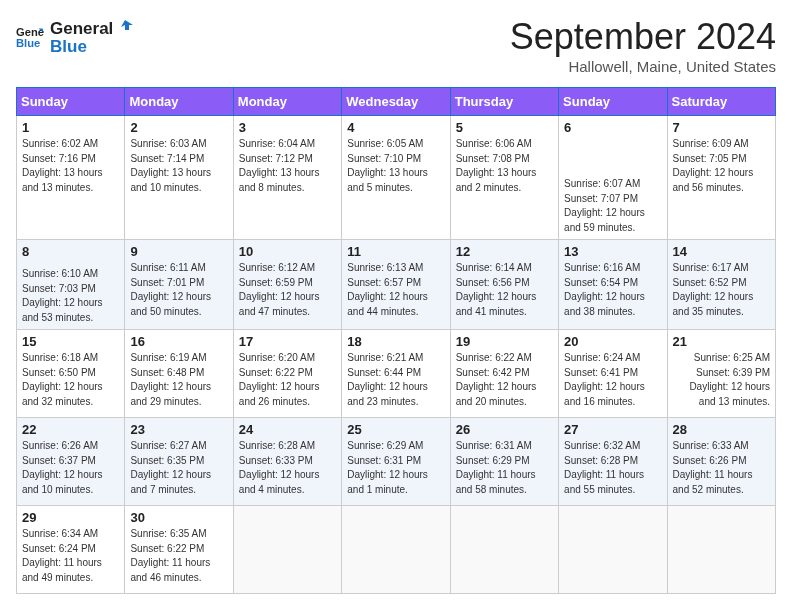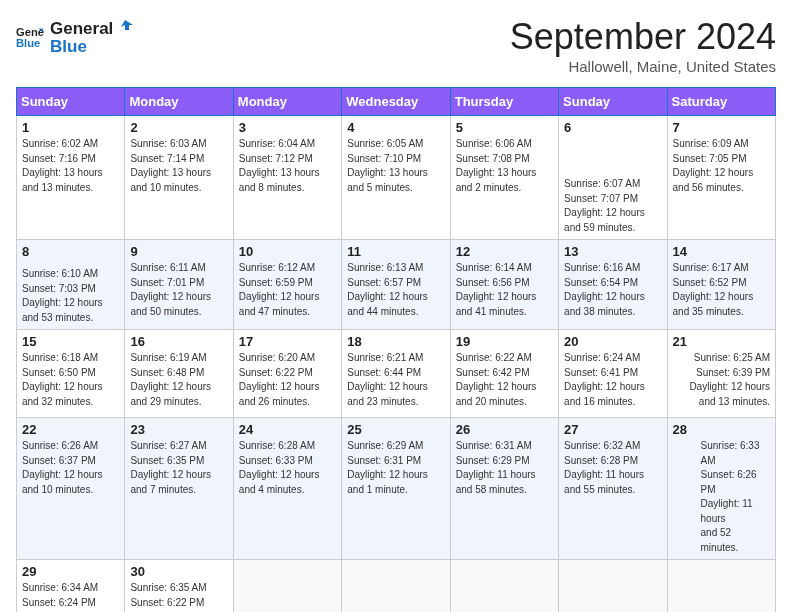--- a/index.html
+++ b/index.html
@@ -312,21 +312,21 @@
         </td>
         <td>
           <span class="day-num">27</span>
           <div class="day-info" style="white-space: pre-line;">Sunrise: 6:32 AM
 Sunset: 6:28 PM
 Daylight: 11 hours
 and 55 minutes.</div>
         </td>
         <td>
           <span class="day-num">28</span>
-          <div class="day-info" style="white-space: pre-line; margin-left: 28px;">Sunrise: 6:33 AM
+          <div class="day-info" style="white-space: pre-line;">Sunrise: 6:33 AM
 Sunset: 6:26 PM
 Daylight: 11 hours
 and 52 minutes.</div>
         </td>
       </tr>
       <tr>
         <td>
           <span class="day-num">29</span>
           <div class="day-info" style="white-space: pre-line;">Sunrise: 6:34 AM
 Sunset: 6:24 PM

